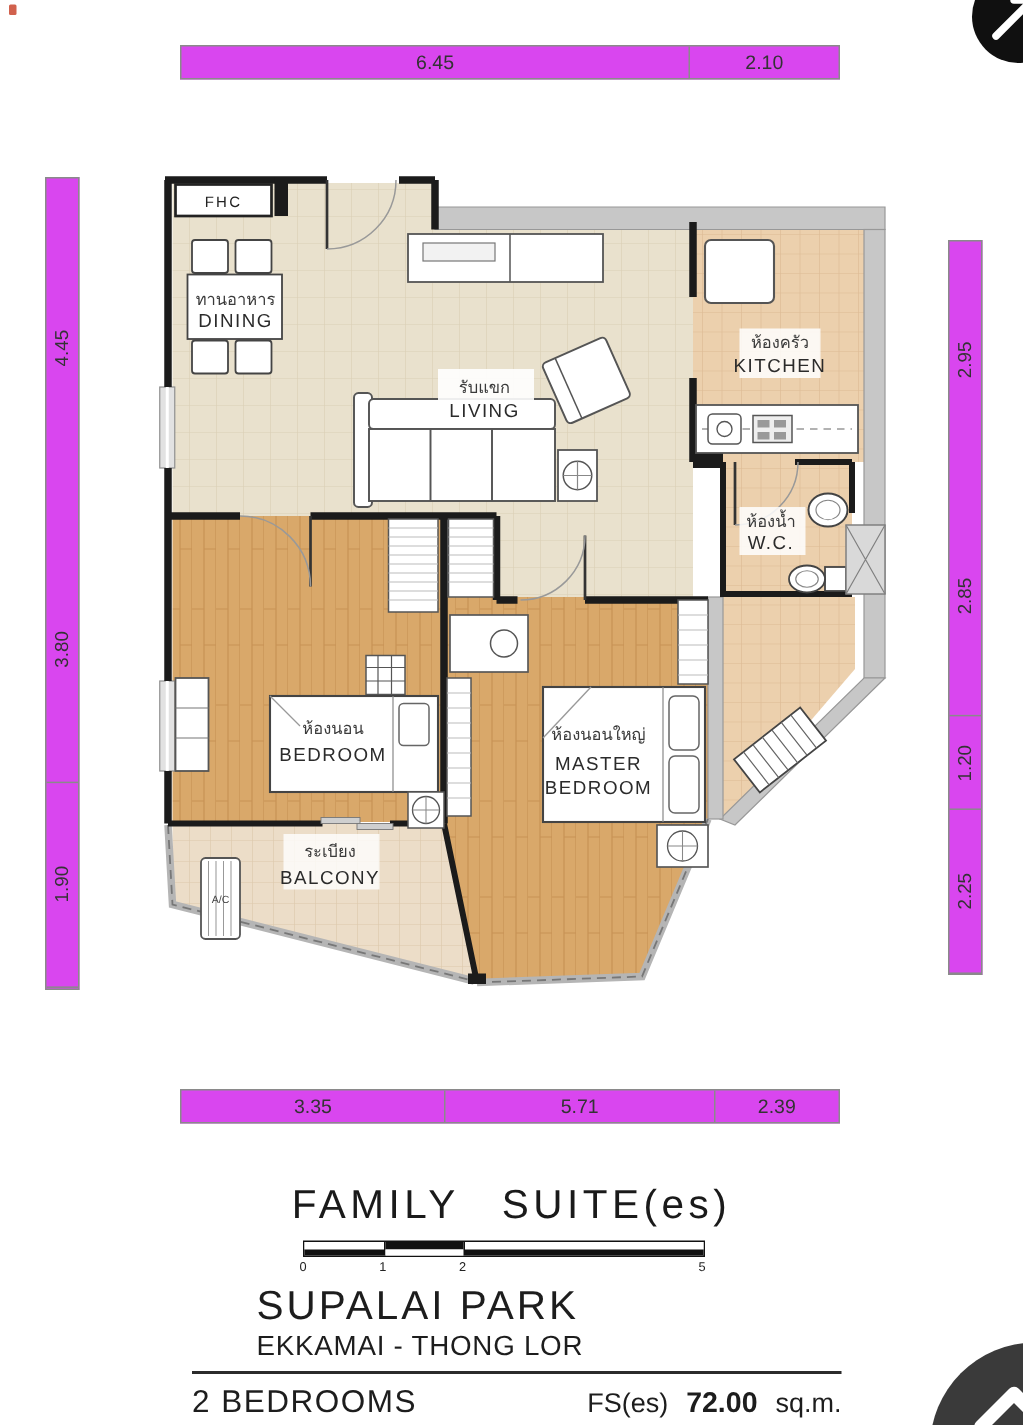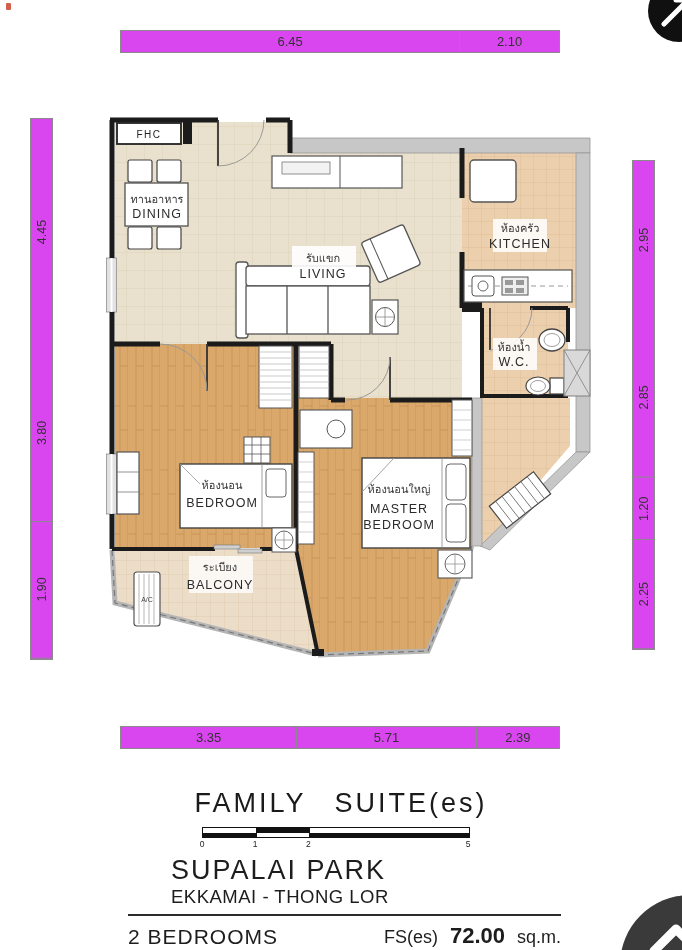--- a/index.html
+++ b/index.html
@@ -32,21 +32,21 @@
   .scale-ticks{position:absolute;left:202px;top:839px;width:266px;height:10px;font-size:8.5px;color:#222;}
   .scale-ticks span{position:absolute;transform:translateX(-50%);}
   .footer{position:absolute;left:128px;top:855px;width:433px;}
   .project-row{display:flex;justify-content:space-between;align-items:baseline;
                padding-bottom:6px;border-bottom:2.5px solid #2b2b2b;flex-direction:column;}
   .project-name{font-size:27px;letter-spacing:2px;color:#1d1d1d;}
   .project-loc{font-size:18.5px;letter-spacing:.5px;color:#1d1d1d;margin-left:43px;}
   .spec-row{display:flex;justify-content:space-between;align-items:flex-end;padding-top:7px;}
   .bedrooms{font-size:21px;letter-spacing:1px;color:#1d1d1d;}
   .area{font-size:18px;color:#1d1d1d;display:flex;align-items:baseline;gap:12px;}
-  .area-value{font-size:22px;font-weight:bold;}
+  .area-value{font-size:19px;font-weight:bold;}
   
   .btn-tr{position:absolute;left:648px;top:-20px;width:62px;height:62px;border-radius:50%;
           background:#101010;z-index:5;}
   .btn-br{position:absolute;left:620px;top:895px;width:140px;height:140px;border-radius:50%;
           background:#3a3a3a;z-index:5;}
   .red-dot{position:absolute;left:6px;top:3px;width:5px;height:7px;background:#c9452e;
            opacity:.85;border-radius:1px;}
 </style>
 </head>
 <body>

